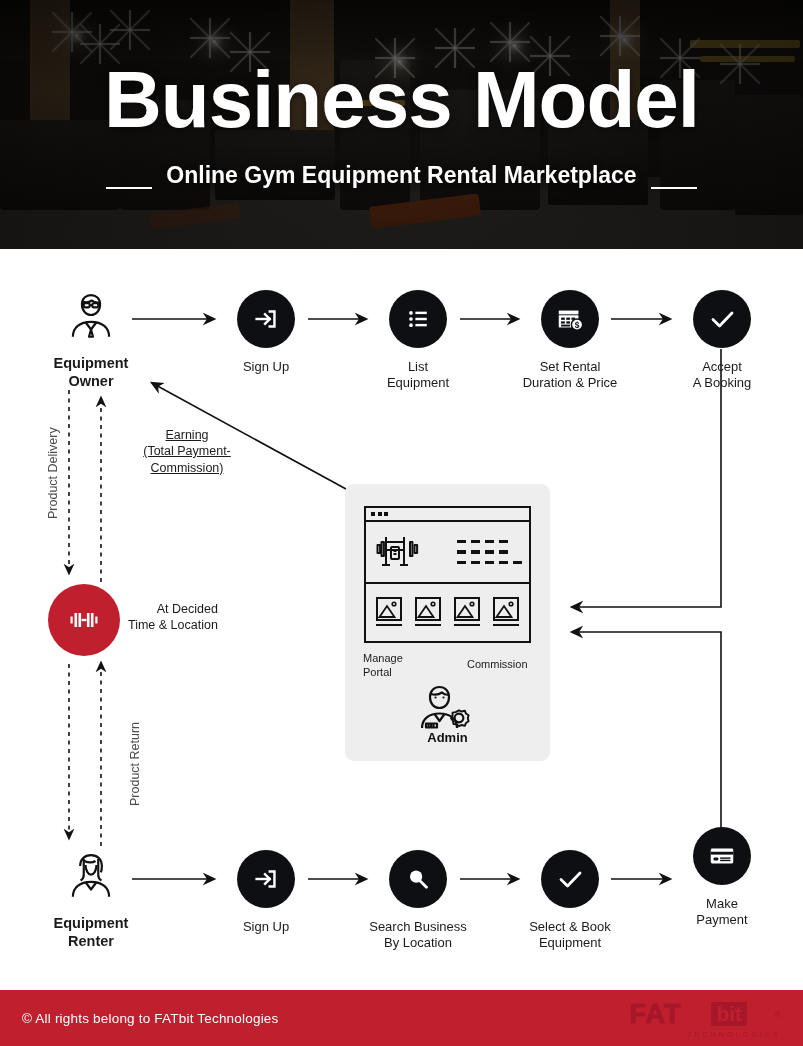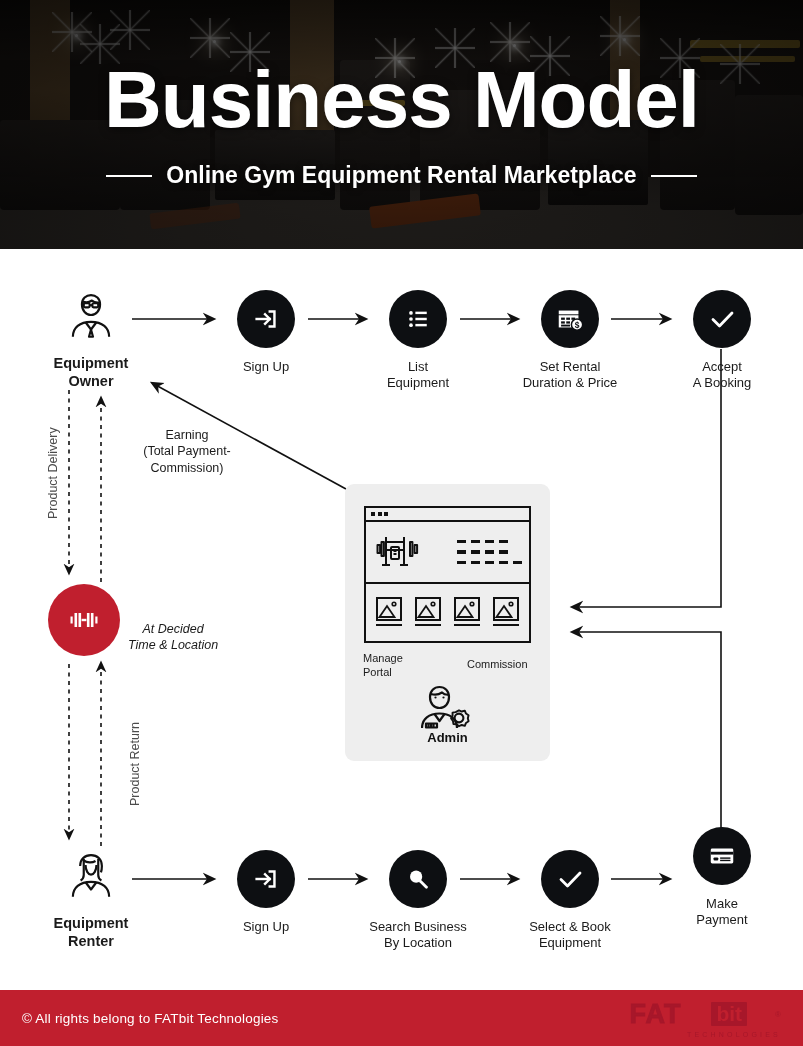--- a/index.html
+++ b/index.html
@@ -61,21 +61,21 @@
   .hero-scrim{
     position:absolute; inset:0;
     background:radial-gradient(ellipse at 50% 45%, rgba(0,0,0,.55) 0%, rgba(0,0,0,.72) 60%, rgba(0,0,0,.8) 100%);
   }
   .hero-text{ position:absolute; inset:0; display:flex; flex-direction:column;
     align-items:center; justify-content:center; }
   .hero-title{
     color:#fff; font-size:80px; font-weight:bold; letter-spacing:-1px;
     line-height:1; text-shadow:0 2px 10px rgba(0,0,0,.55);
   }
-  .hero-sub-wrap{ display:flex; align-items:center; gap:14px; margin-top:22px; }
+  .hero-sub-wrap{ display:flex; align-items:flex-end; gap:14px; margin-top:22px; }
   .hero-rule{ width:46px; height:2px; background:#fff; }
   .hero-sub{ color:#fff; font-size:23px; font-weight:bold; white-space:nowrap;
     text-shadow:0 1px 6px rgba(0,0,0,.5); }
 
   
   .diagram{ position:absolute; left:0; top:249px; width:803px; height:741px; background:#fff; }
   .svg-layer{ position:absolute; left:0; top:0; width:803px; height:741px; }
 
   .node{ position:absolute; text-align:center; }
   .circle{
@@ -326,42 +326,42 @@
         </svg>
       </div>
       <div class="node-label">
         <span>Accept</span><br>
         <span>A Booking</span>
       </div>
     </div>
 
     <div class="rot-label" style="left:46px; top:270px;">Product Delivery</div>
 
-    <div class="center-label" style="left:137px; top:178px; width:100px;">
+    <div class="center-label" style="left:137px; top:178px; width:100px;text-decoration:underline;">
       <span>Earning</span><br>
       <span>(Total Payment-</span><br>
       <span>Commission)</span>
     </div>
 
     <div style="position:absolute; left:48px; top:335px;">
       <div class="circle red" style="width:72px;height:72px;">
         <svg width="40" height="40" viewBox="0 0 40 40">
           <g fill="#fff">
             <rect x="6.5" y="16.5" width="2.2" height="7"></rect>
             <rect x="10.5" y="13" width="2.6" height="14"></rect>
             <rect x="14.5" y="13" width="2.6" height="14"></rect>
             <rect x="17.6" y="18.8" width="4.8" height="2.4"></rect>
             <rect x="22.9" y="13" width="2.6" height="14"></rect>
             <rect x="26.9" y="13" width="2.6" height="14"></rect>
             <rect x="31.3" y="16.5" width="2.2" height="7"></rect>
           </g>
         </svg>
       </div>
     </div>
-    <div class="center-label" style="left:128px; top:372px; text-align:center;font-style:italic;">
+    <div class="center-label" style="left:128px; top:352px; text-align:right;">
       <span>At Decided</span><br>
       <span>Time &amp; Location</span>
     </div>
 
     <div class="rot-label" style="left:128px; top:557px;">Product Return</div>
 
     <div class="panel" style="top:235px;">
       <div class="browser">
         <div class="browser-bar">
           <span class="dot"></span>

